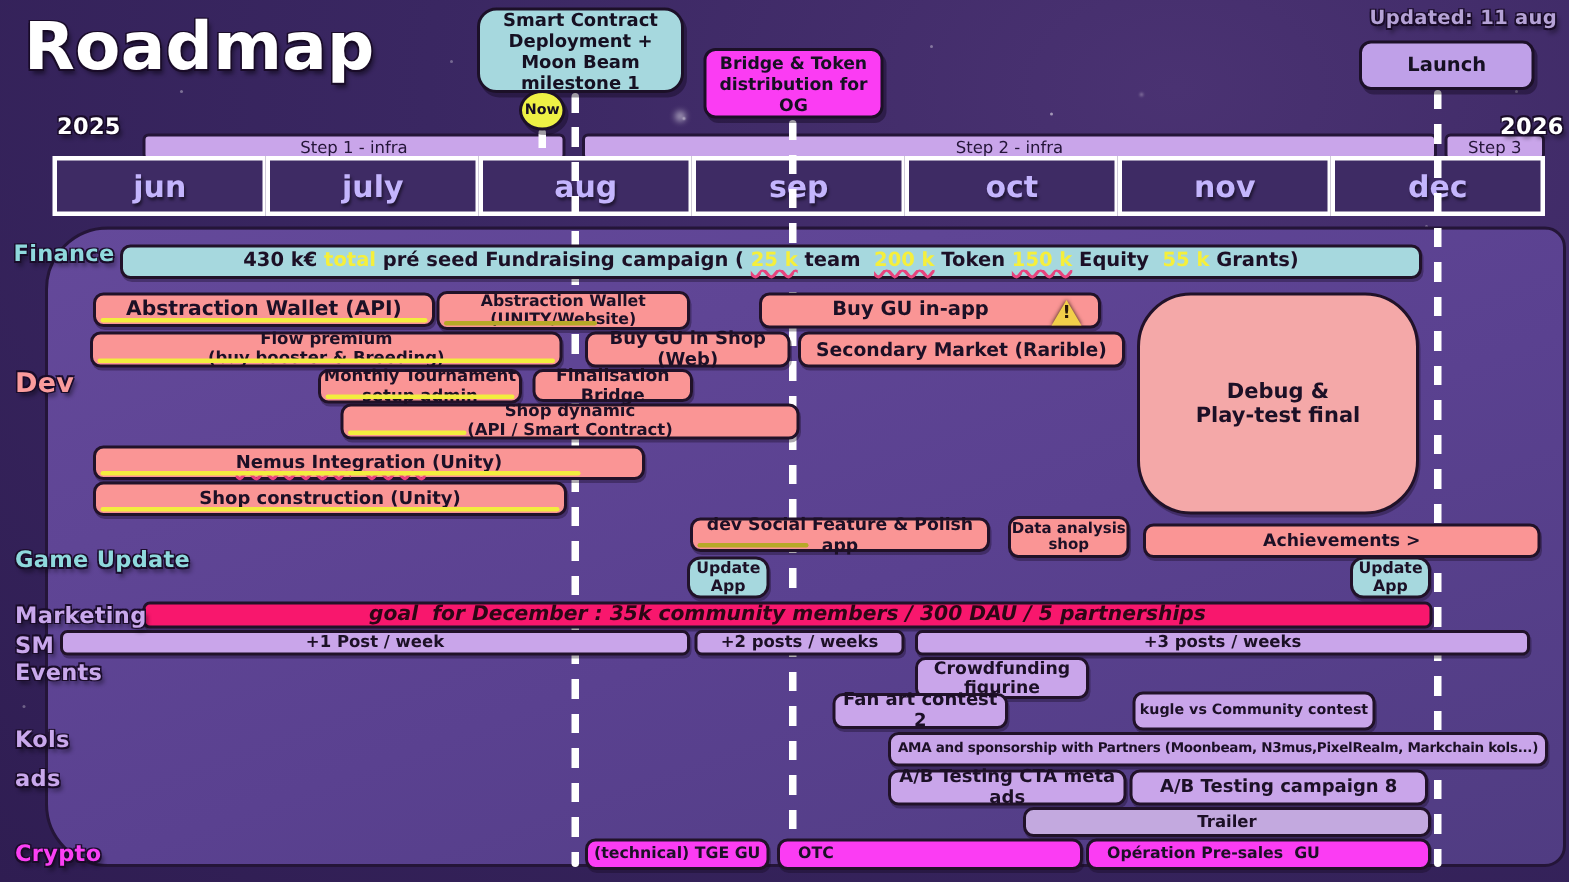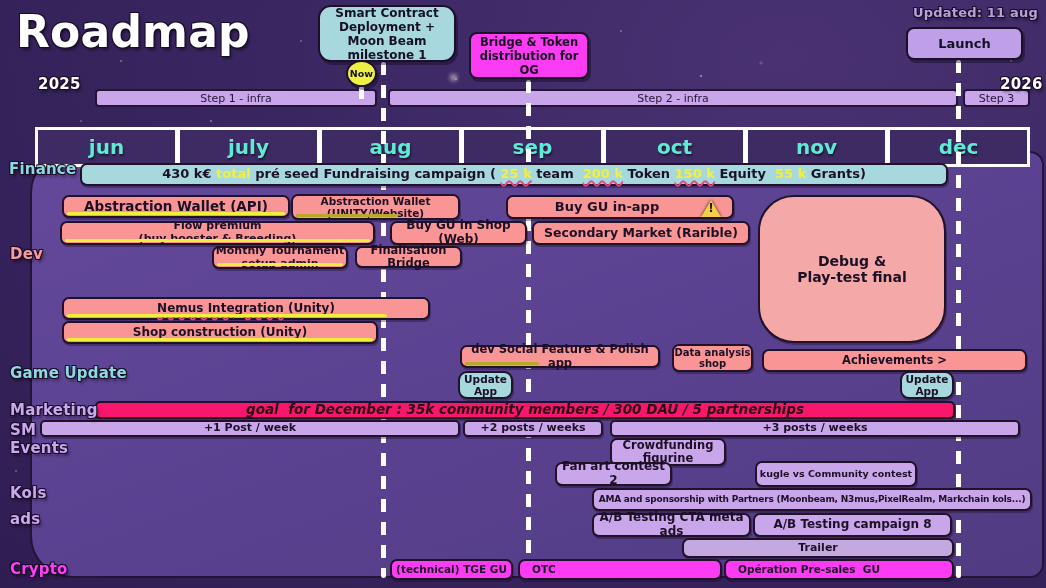--- a/index.html
+++ b/index.html
@@ -39,22 +39,22 @@
   .mag{background:#fb3cf3;}
   .pinkbar{background:#f8176d;}
   .purp{background:#c9a5ea;}
   .purp2{background:#c3a9df;}
   .yellow{background:#eef145;}
   .ul{position:absolute;height:3px;background:#f2ee3e;bottom:1px;left:3px;border-radius:2px;z-index:7;}
   .sq{text-decoration-line:underline;text-decoration-style:wavy;text-decoration-color:#e8447e;
       text-decoration-thickness:1.5px;text-underline-offset:2px;}
   .y{color:#f5ef3c;}
   .pre{white-space:pre;}
-  .month{position:absolute;top:127px;height:40px;z-index:3;background:#3e2b64;border:3px solid #ffffff;
-    display:flex;align-items:center;justify-content:center;color:#5eead4;font-weight:bold;font-size:20px;
+  .month{position:absolute;top:104px;height:40px;z-index:3;background:#3e2b64;border:3px solid #ffffff;
+    display:flex;align-items:center;justify-content:center;color:#c4b5fd;font-weight:bold;font-size:20px;
     text-shadow:1px 2px 2px rgba(0,0,0,.5);}
   .step{position:absolute;top:89px;height:18px;z-index:3;background:#c9a5ea;border:2px solid #241538;
     border-radius:4px;display:flex;align-items:center;justify-content:center;
     font-size:11px;font-weight:normal;color:#241538;}
   .callout{position:absolute;z-index:9;border:2px solid #1c1028;font-weight:bold;color:#161022;
     display:flex;align-items:center;justify-content:center;text-align:center;
     box-shadow:2px 3px 0 rgba(15,6,25,.4);}
   .warn{position:absolute;right:10px;top:2px;width:22px;height:19px;z-index:7;}
   .warn .tri{position:absolute;left:1px;top:1px;width:0;height:0;
     border-left:10px solid transparent;border-right:10px solid transparent;
@@ -125,21 +125,21 @@
       <span>oct</span>
     </div>
   <div class="month" style="left:745px;width:143px;">
       <span>nov</span>
     </div>
   <div class="month" style="left:887px;width:143px;">
       <span>dec</span>
     </div>
 
   <div class="lbl" style="left:9px;top:160px;font-size:15px;color:#8fd9dd;">Finance</div>
-  <div class="lbl" style="left:10px;top:245px;font-size:15px;color:#fa9c9c;">Dev</div>
+  <div class="lbl" style="left:10px;top:245px;font-size:18px;color:#fa9c9c;">Dev</div>
   <div class="lbl" style="left:10px;top:364px;font-size:15px;color:#8fd9dd;">Game Update</div>
   <div class="lbl" style="left:10px;top:401px;font-size:15px;color:#c9a8ec;">Marketing</div>
   <div class="lbl" style="left:10px;top:421px;font-size:15px;color:#c9a8ec;">SM</div>
   <div class="lbl" style="left:10px;top:439px;font-size:15px;color:#c9a8ec;">Events</div>
   <div class="lbl" style="left:10px;top:484px;font-size:15px;color:#c9a8ec;">Kols</div>
   <div class="lbl" style="left:10px;top:510px;font-size:15px;color:#c9a8ec;">ads</div>
   <div class="lbl" style="left:10px;top:560px;font-size:15px;color:#fb40f4;">Crypto</div>
 
   <div class="box teal pre" style="left:80px;top:163px;width:868px;height:23px;font-size:13px;">
     <span>430 k€ </span><span class="y">total</span><span> pré seed Fundraising campaign ( </span><span class="y sq">25 k</span><span> team  </span><span class="y sq">200 k</span><span> Token </span><span class="y sq">150 k</span><span> Equity  </span><span class="y">55 k</span><span> Grants)</span>
@@ -188,20 +188,27 @@
     <div class="lines">
         <span>Monthly Tournament</span>
         <span>setup admin</span>
       </div>
     <div class="ul" style="right:3px;"></div>
   </div>
   <div class="box salmon" style="left:355px;top:246px;width:107px;height:22px;font-size:11.5px;">
     <span>Finalisation Bridge</span>
   </div>
 
+  <div class="box salmon" style="left:227px;top:269px;width:306px;height:24px;font-size:11px;">
+    <div class="lines">
+        <span>Shop dynamic</span>
+        <span>(API / Smart Contract)</span>
+      </div>
+    <div class="ul" style="width:26%;"></div>
+  </div>
 
   <div class="box salmon" style="left:62px;top:297px;width:368px;height:23px;font-size:12px;">
     <span><span class="sq">Nemus Integration</span><span class="pre"> (Unity)</span></span>
     <div class="ul" style="width:88%;"></div>
   </div>
   <div class="box salmon" style="left:62px;top:321px;width:316px;height:23px;font-size:12px;">
     <span>Shop construction (Unity)</span>
     <div class="ul" style="right:3px;"></div>
   </div>
 

